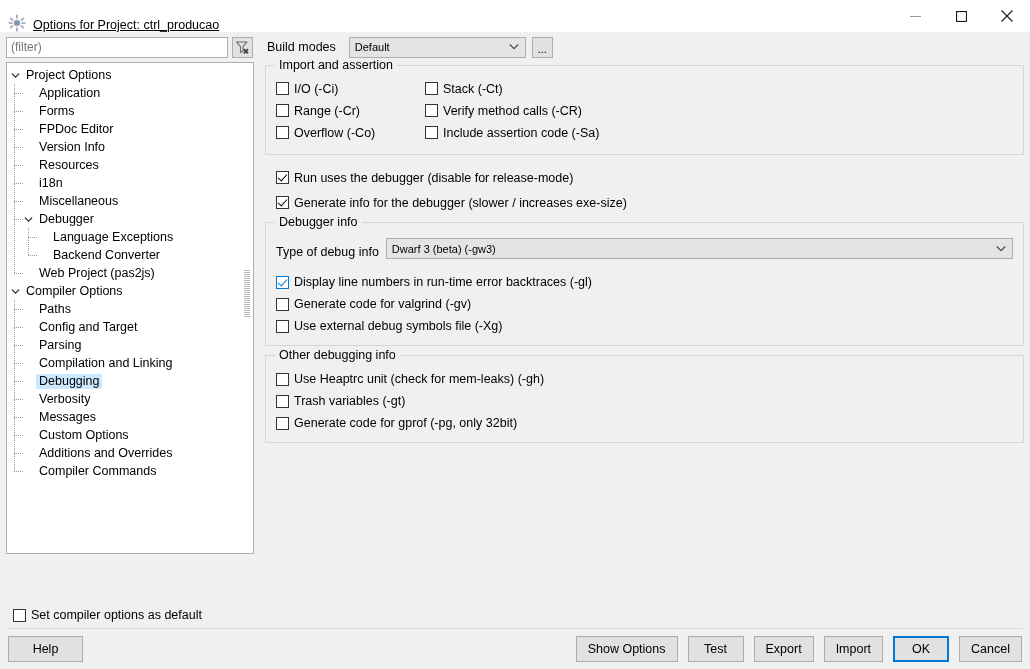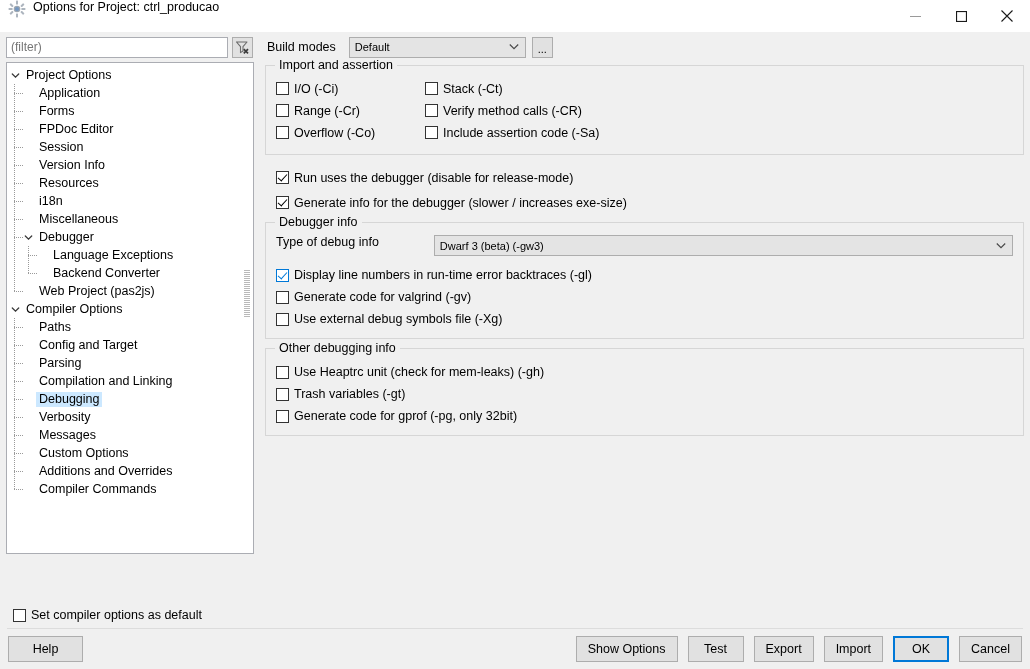--- a/index.html
+++ b/index.html
@@ -20,23 +20,24 @@
     background: #f0f0f0;
     display: flex;
     flex-direction: column;
   }
 
   
   .titlebar {
     height: 32px;
     background: #ffffff;
     display: flex;
-    align-items: flex-start;
+    align-items: flex-end;
     flex: none;
     position: relative;
+    text-decoration: underline;
   }
   .titlebar-icon {
     width: 18px; height: 18px;
     margin-left: 8px; margin-right: 7px;
     flex: none;
     opacity: .72;
   }
   .titlebar-title {
     font-size: 12.5px;
     color: #000;
@@ -237,24 +238,23 @@
     transform: rotate(42deg);
   }
   .box.checked.blue::after { border-color: #0078d7; }
 
   .col2 { margin-left: 16px; }
 
   .freecb { margin: 0 0 0 11px; height: 25px; display:flex; align-items:center; }
 
   .dbginfo-row {
     display: flex;
-    align-items: flex-start;
+    align-items: flex-end;
     height: 24px;
-    margin-bottom: 5px;
-    gap: 48px;
+    margin-bottom: 12px;
   }
   .dbginfo-row .lbl { margin-right: 7px; font-size: 12.5px; white-space: nowrap; }
   .combo-debuginfo { flex: 1 1 auto; }
 
   
   .footer { flex: none; }
   .footer-cb {
     height: 26px;
     display: flex;
     align-items: center;
@@ -376,27 +376,20 @@
             <span style="width: 13px; flex: 0 0 auto;"></span>
             <span class="exp"></span>
             <span class="tlabel">Forms</span>
           </div>
           <div class="tnode">
             <div class="vline" style="left: 7px;"></div>
             <div class="hline" style="left: 7px; width: 9px;"></div>
             <span style="width: 13px; flex: 0 0 auto;"></span>
             <span class="exp"></span>
             <span class="tlabel">FPDoc Editor</span>
-          </div>
-          <div class="tnode">
-            <div class="vline" style="left: 7px;"></div>
-            <div class="hline" style="left: 7px; width: 9px;"></div>
-            <span style="width: 13px; flex: 0 0 auto;"></span>
-            <span class="exp"></span>
-            <span class="tlabel">Session</span>
           </div>
           <div class="tnode">
             <div class="vline" style="left: 7px;"></div>
             <div class="hline" style="left: 7px; width: 9px;"></div>
             <span style="width: 13px; flex: 0 0 auto;"></span>
             <span class="exp"></span>
             <span class="tlabel">Version Info</span>
           </div>
           <div class="tnode">
             <div class="vline" style="left: 7px;"></div>

